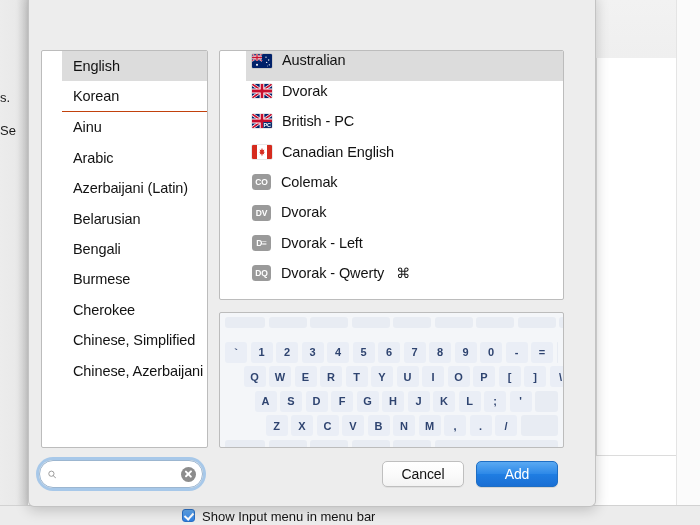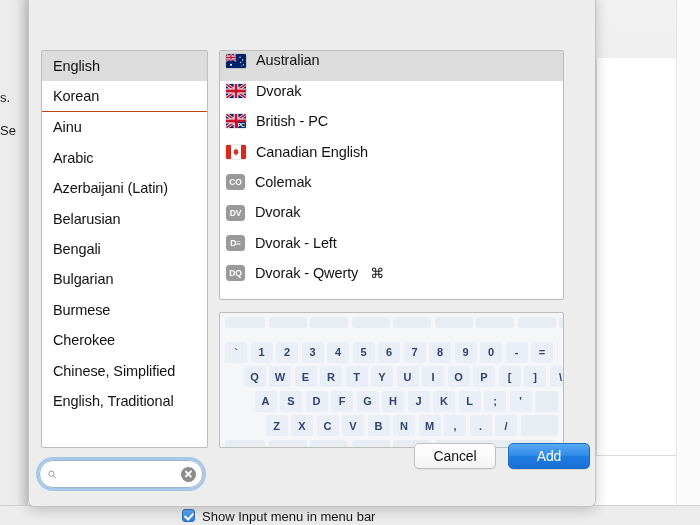--- a/index.html
+++ b/index.html
@@ -141,20 +141,21 @@
   .lang-list { list-style: none; }
   .lang-item {
     height: 30.4px;
     line-height: 30.4px;
     padding: 0 0 0 11px;
     font-size: 14.5px;
     color: #121212;
     white-space: nowrap;
     overflow: hidden;
     letter-spacing: -0.1px;
+    margin-left: 20px;
   }
   .lang-item.selected { background: #dcdcdc; }
   .lang-item.divider-after {
     border-bottom: 1px solid #c2410c;
     height: 31px;
   }
 
   .src-box {
     position: absolute;
     left: 190px; top: 56px;
@@ -168,20 +169,21 @@
   .src-item {
     height: 30.4px;
     display: flex;
     align-items: center;
     padding: 0 0 11px 6px;
     gap: 10px;
     font-size: 14.5px;
     color: #121212;
     white-space: nowrap;
     letter-spacing: -0.1px;
+    margin-left: 26px;
   }
   .src-item.selected { background: #dcdcdc; }
   .src-label { line-height: 1; }
   .cmd-glyph { font-size: 14px; color: #141414; margin-left: 2px; }
 
   
   .icon-box {
     width: 20px; height: 14px;
     flex: 0 0 auto;
     position: relative;
@@ -281,30 +283,29 @@
     left: 3.2px; top: 6.7px;
     width: 8.6px; height: 1.8px;
     background: #ffffff;
     border-radius: 1px;
   }
   .clear-btn::before { transform: rotate(45deg); }
   .clear-btn::after  { transform: rotate(-45deg); }
 
   .btn {
     position: absolute;
-    top: 449px;
+    top: 467px;
     height: 26px;
     border-radius: 5px;
     font-size: 14px;
     display: flex;
     align-items: center;
     justify-content: center;
     cursor: pointer;
     letter-spacing: -0.1px;
-    margin-left: 32px;
   }
   .btn-cancel {
     left: 353px;
     width: 82px;
     background: linear-gradient(to bottom, #ffffff 0%, #fbfbfb 50%, #f3f3f3 100%);
     border: 1px solid #bfbfbf;
     color: #121212;
     box-shadow: 0 1px 0 rgba(0,0,0,0.05);
   }
   .btn-add {
@@ -341,25 +342,24 @@
 
     <div class="lang-box">
       <ul class="lang-list" id="lang-list">
           <li class="lang-item selected">English</li>
           <li class="lang-item divider-after">Korean</li>
           <li class="lang-item">Ainu</li>
           <li class="lang-item">Arabic</li>
           <li class="lang-item">Azerbaijani (Latin)</li>
           <li class="lang-item">Belarusian</li>
           <li class="lang-item">Bengali</li>
-          <li class="lang-item">Bulgarian</li>
           <li class="lang-item">Burmese</li>
           <li class="lang-item">Cherokee</li>
           <li class="lang-item">Chinese, Simplified</li>
-          <li class="lang-item">English, Traditional</li>
+          <li class="lang-item">Chinese, Azerbaijani</li>
         </ul>
     </div>
 
     <div class="src-box">
       <ul class="src-list" id="src-list">
           <li class="src-item selected">
             <span class="icon-box"><svg width="20" height="14" viewBox="0 0 60 40" preserveAspectRatio="none">
                 <rect width="60" height="40" fill="#012169"></rect>
                 <g transform="translate(0,0) scale(0.5)">
                   <path d="M0,0 L60,40 M60,0 L0,40" stroke="#fff" stroke-width="9"></path>

